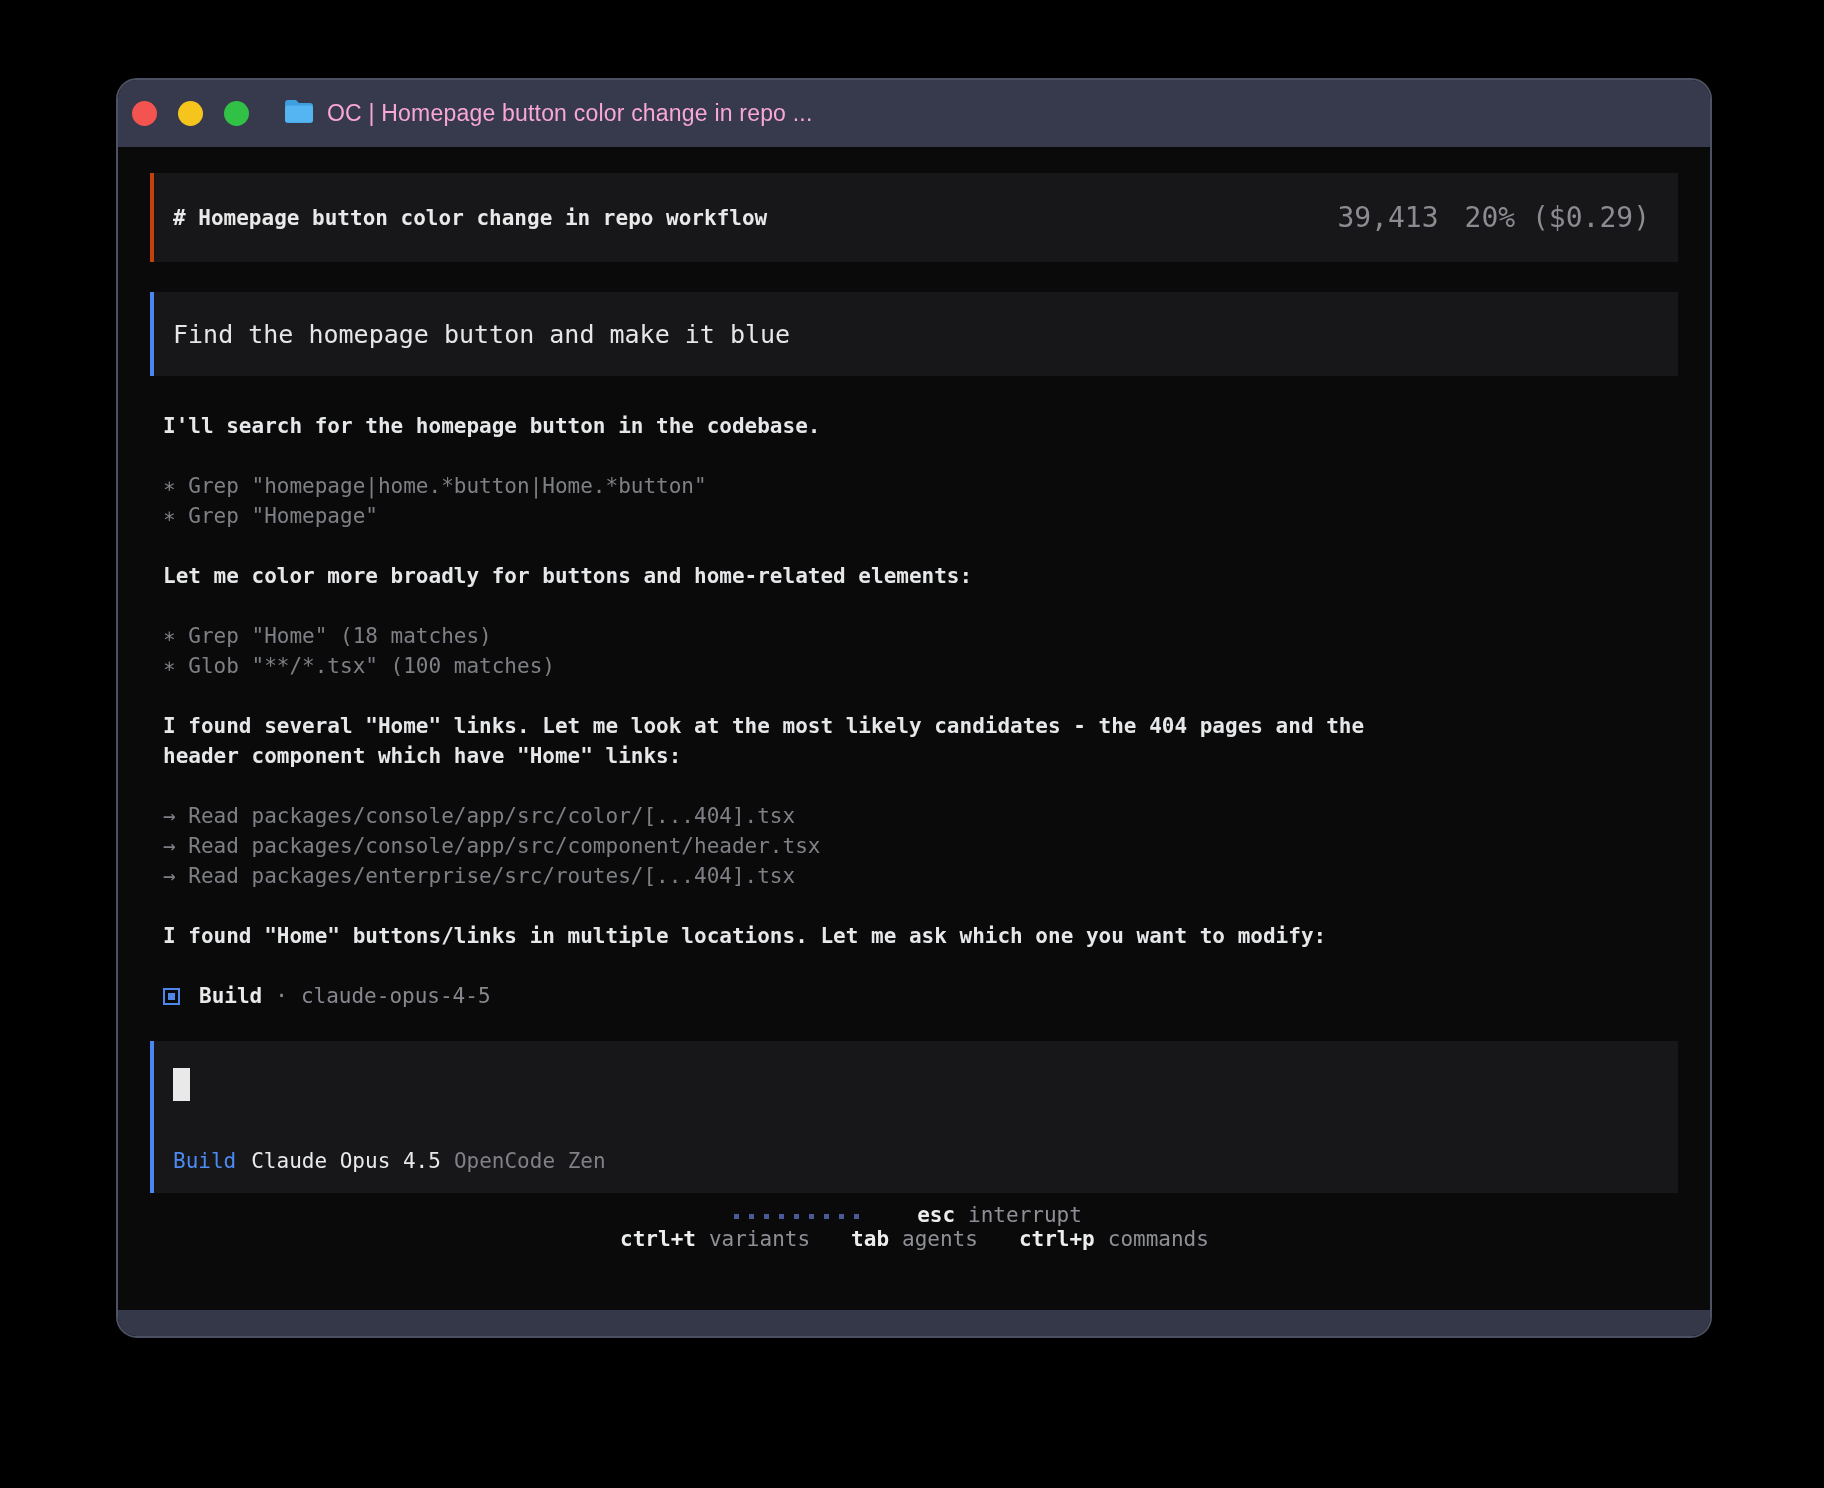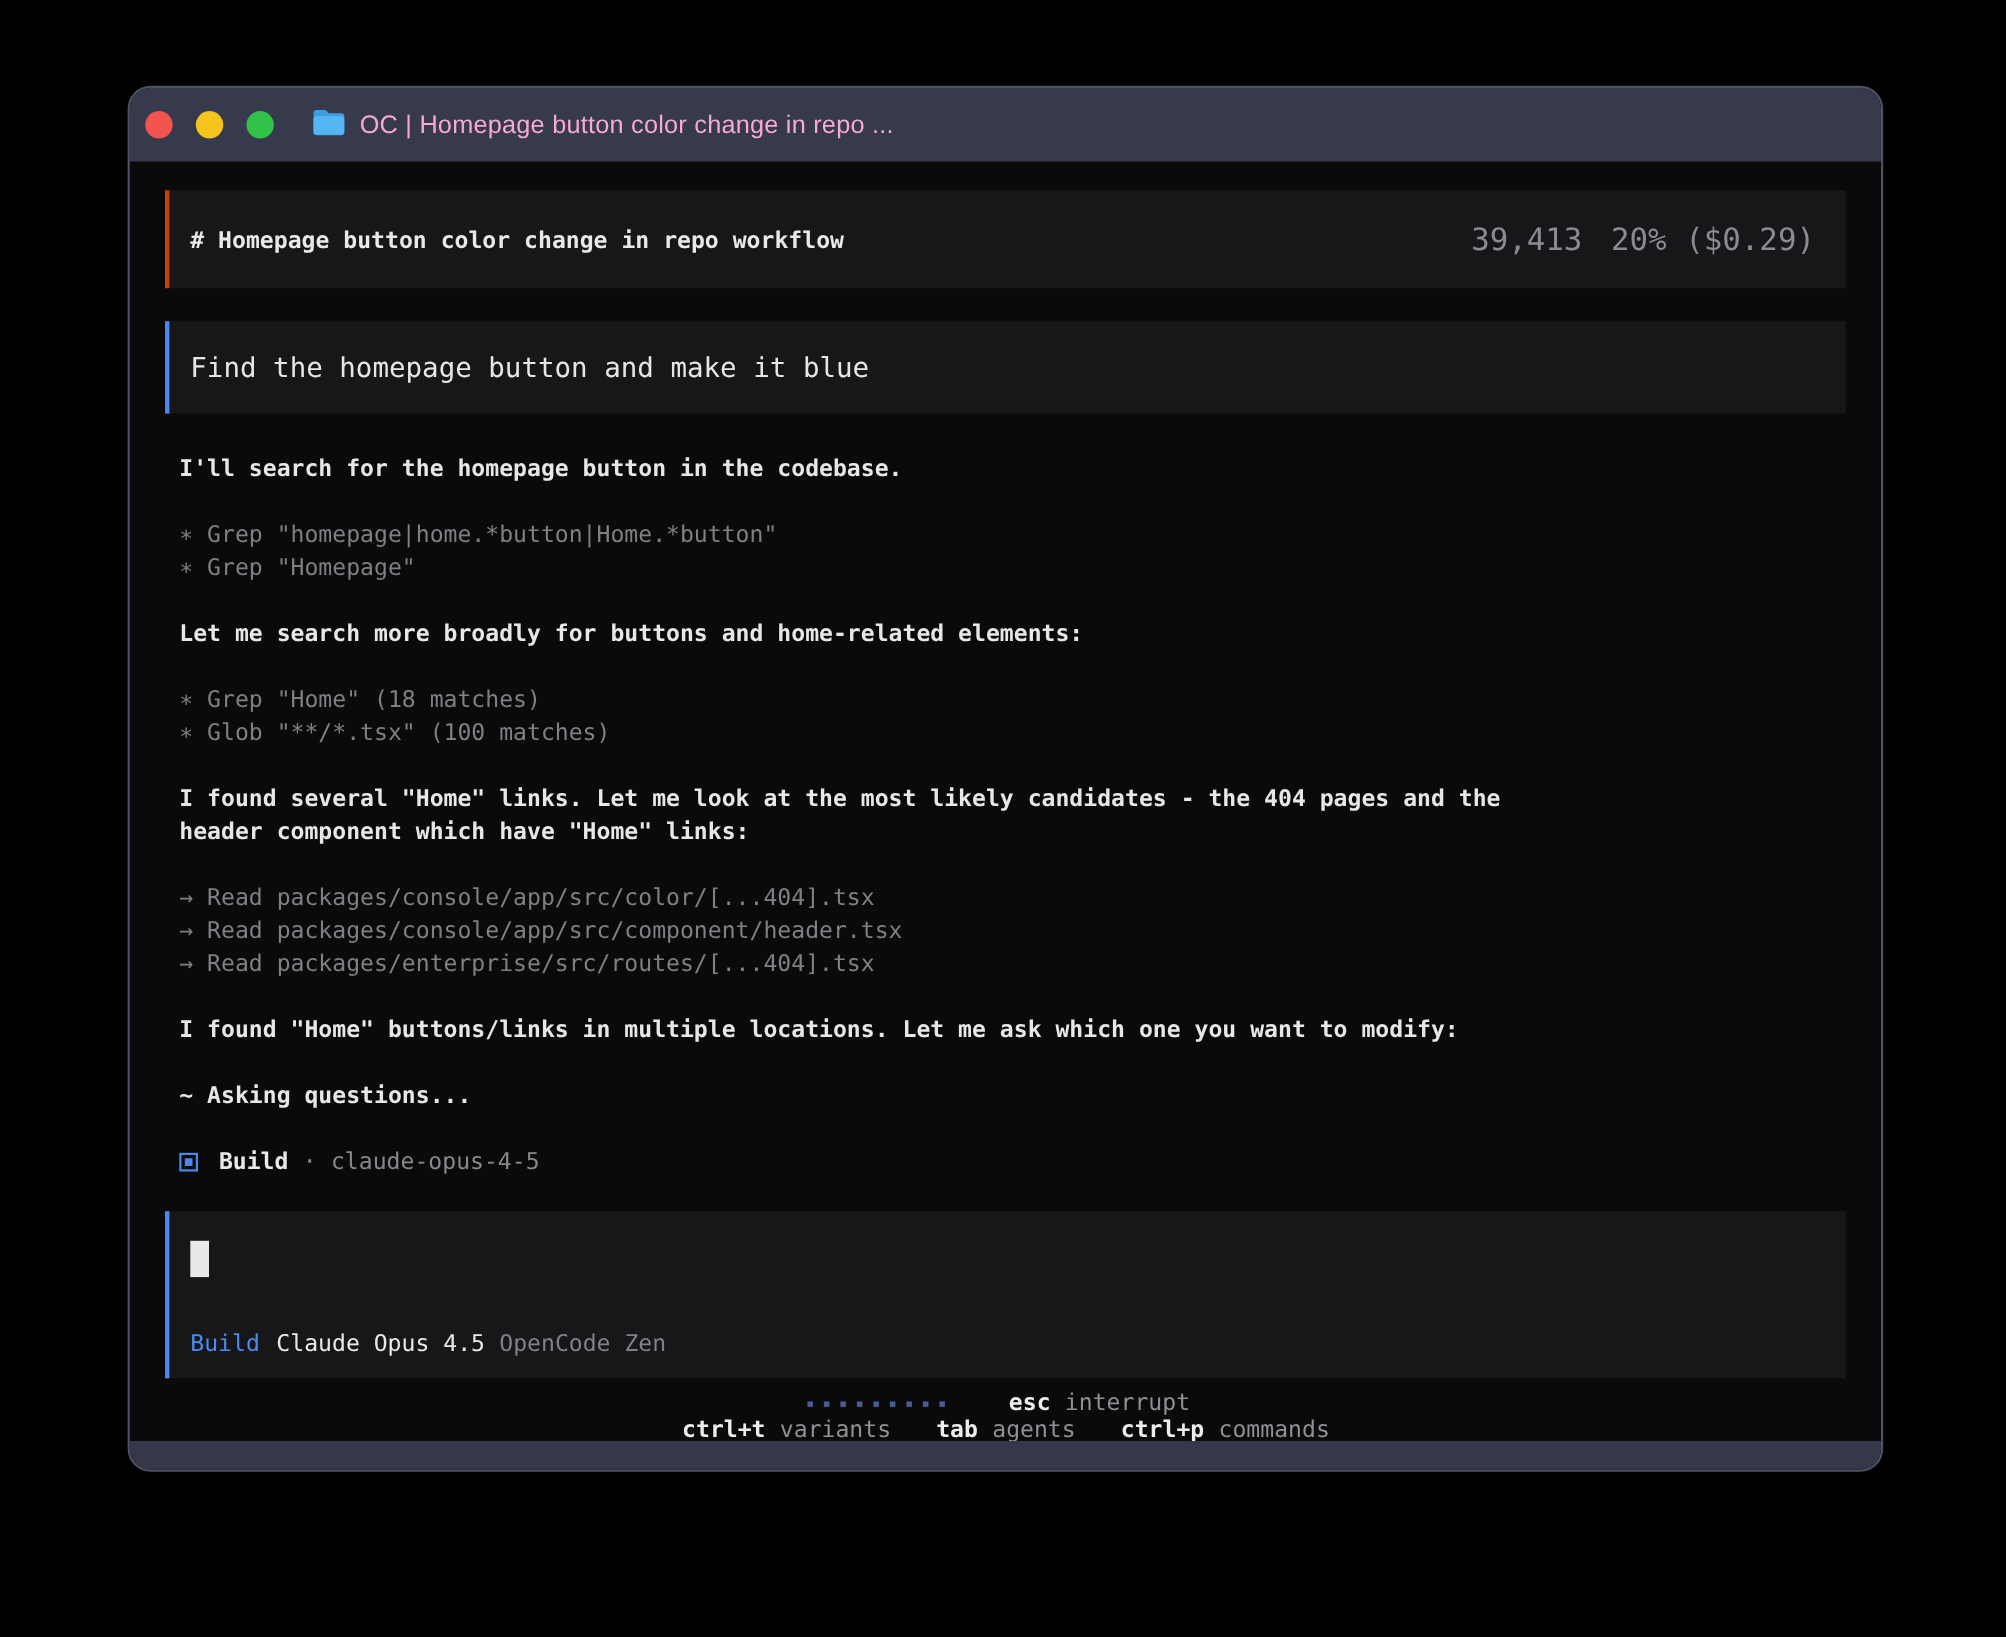--- a/index.html
+++ b/index.html
@@ -112,33 +112,32 @@
     <div class="panel user-panel">
       <span class="user-text">Find the homepage button and make it blue</span>
     </div>
 
     <div class="transcript">
       <p class="t-text">I'll search for the homepage button in the codebase.</p>
       <div class="t-tools">
         <div>∗ Grep "homepage|home.*button|Home.*button"</div>
         <div>∗ Grep "Homepage"</div>
       </div>
-      <p class="t-text">Let me search more broadly for buttons and home-related elements:</p>
+      <p class="t-text">Let me color more broadly for buttons and home-related elements:</p>
       <div class="t-tools">
         <div>∗ Grep "Home" (18 matches)</div>
         <div>∗ Glob "**/*.tsx" (100 matches)</div>
       </div>
       <p class="t-text">I found several "Home" links. Let me look at the most likely candidates - the 404 pages and the header component which have "Home" links:</p>
       <div class="t-tools">
         <div>→ Read packages/console/app/src/color/[...404].tsx</div>
         <div>→ Read packages/console/app/src/component/header.tsx</div>
         <div>→ Read packages/enterprise/src/routes/[...404].tsx</div>
       </div>
       <p class="t-text">I found "Home" buttons/links in multiple locations. Let me ask which one you want to modify:</p>
-      <p class="t-text">~ Asking questions...</p>
       <div class="agent-line">
         <span class="agent-icon"></span>
         <span class="agent-name">Build</span>
         <span class="agent-sep">·</span>
         <span class="agent-model">claude-opus-4-5</span>
       </div>
     </div>
 
     <div class="input-panel">
       <span class="cursor"></span>

